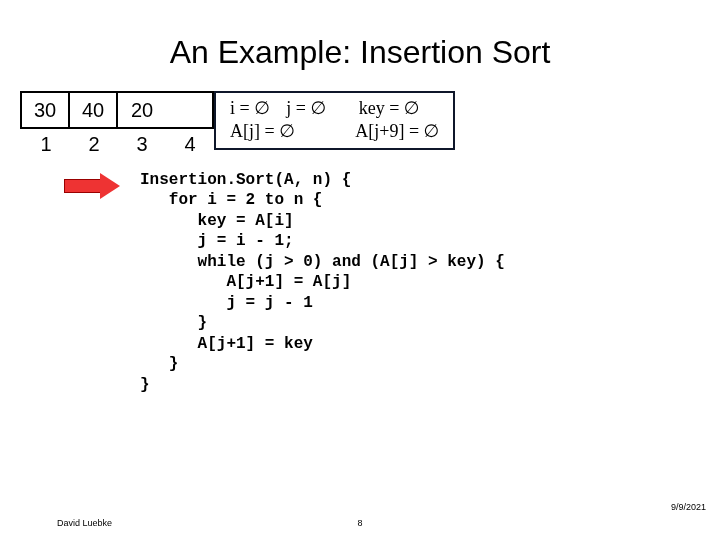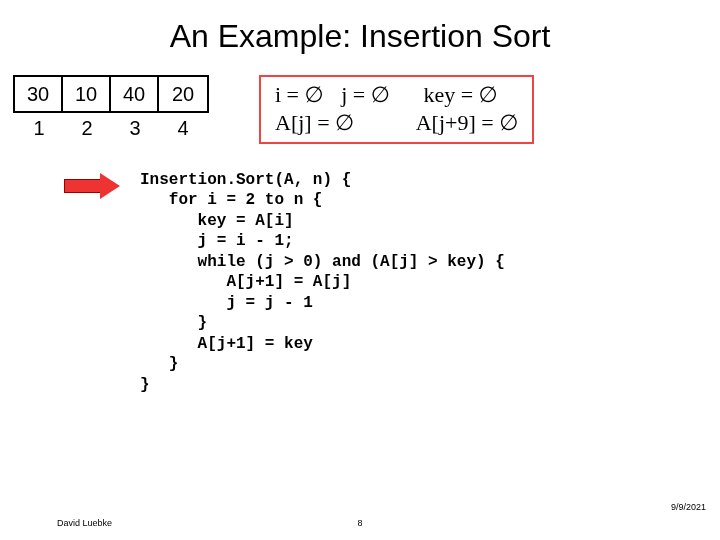--- a/index.html
+++ b/index.html
@@ -7,29 +7,28 @@
     width: 720px;
     height: 540px;
     background: #fff;
     font-family: Arial, Helvetica, sans-serif;
     position: relative;
     overflow: hidden;
   }
   .title {
     text-align: center;
     font-size: 32px;
-    padding-top: 18px;
+    padding-top: 34px;
     padding-bottom: 20px;
     font-weight: 400;
   }
   .top-row {
     display: flex;
     align-items: flex-start;
-    padding-left: 13px;
-    gap: 50px;
+    padding-left: 20px;
   }
   .array-block { }
   .array-cells {
     display: flex;
     border: 2px solid #000;
   }
   .cell {
     width: 48px;
     height: 34px;
     border-right: 2px solid #000;
@@ -43,24 +42,24 @@
     display: flex;
   }
   .idx {
     width: 48px;
     text-align: center;
     font-size: 20px;
     padding-top: 4px;
   }
   .idx:first-child { margin-left: 2px; }
   .state-box {
-    border: 2px solid #ef4444;
+    border: 2px solid #0f172a;
     padding: 4px 14px 6px 14px;
     font-family: "Times New Roman", serif;
-    font-size: 22px;
+    font-size: 18px;
     line-height: 1.25;
   }
   .state-line1, .state-line2 { white-space: nowrap; }
   .state-line1 span, .state-line2 span { display: inline-block; }
   .gap-sm { width: 12px; display:inline-block; }
   .gap-md { width: 28px; display:inline-block; }
   .arrow-row {
     position: absolute;
     left: 64px;
     top: 175px;
@@ -110,21 +109,20 @@
 </style>
 </head>
 <body>
 
 <h1 class="title">An Example: Insertion Sort</h1>
 
 <div class="top-row">
   <div class="array-block">
     <div class="array-cells">
       <div class="cell">30</div>
-      <div class="cell">10</div>
       <div class="cell">40</div>
       <div class="cell">20</div>
     </div>
     <div class="indices">
       <div class="idx">1</div>
       <div class="idx">2</div>
       <div class="idx">3</div>
       <div class="idx">4</div>
     </div>
   </div>

